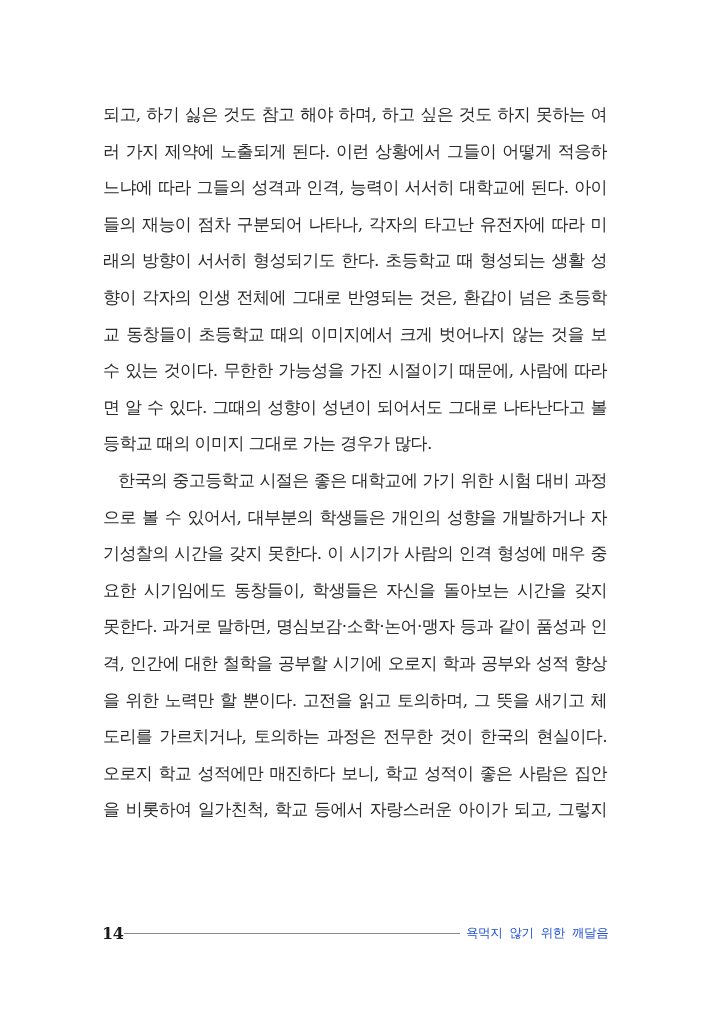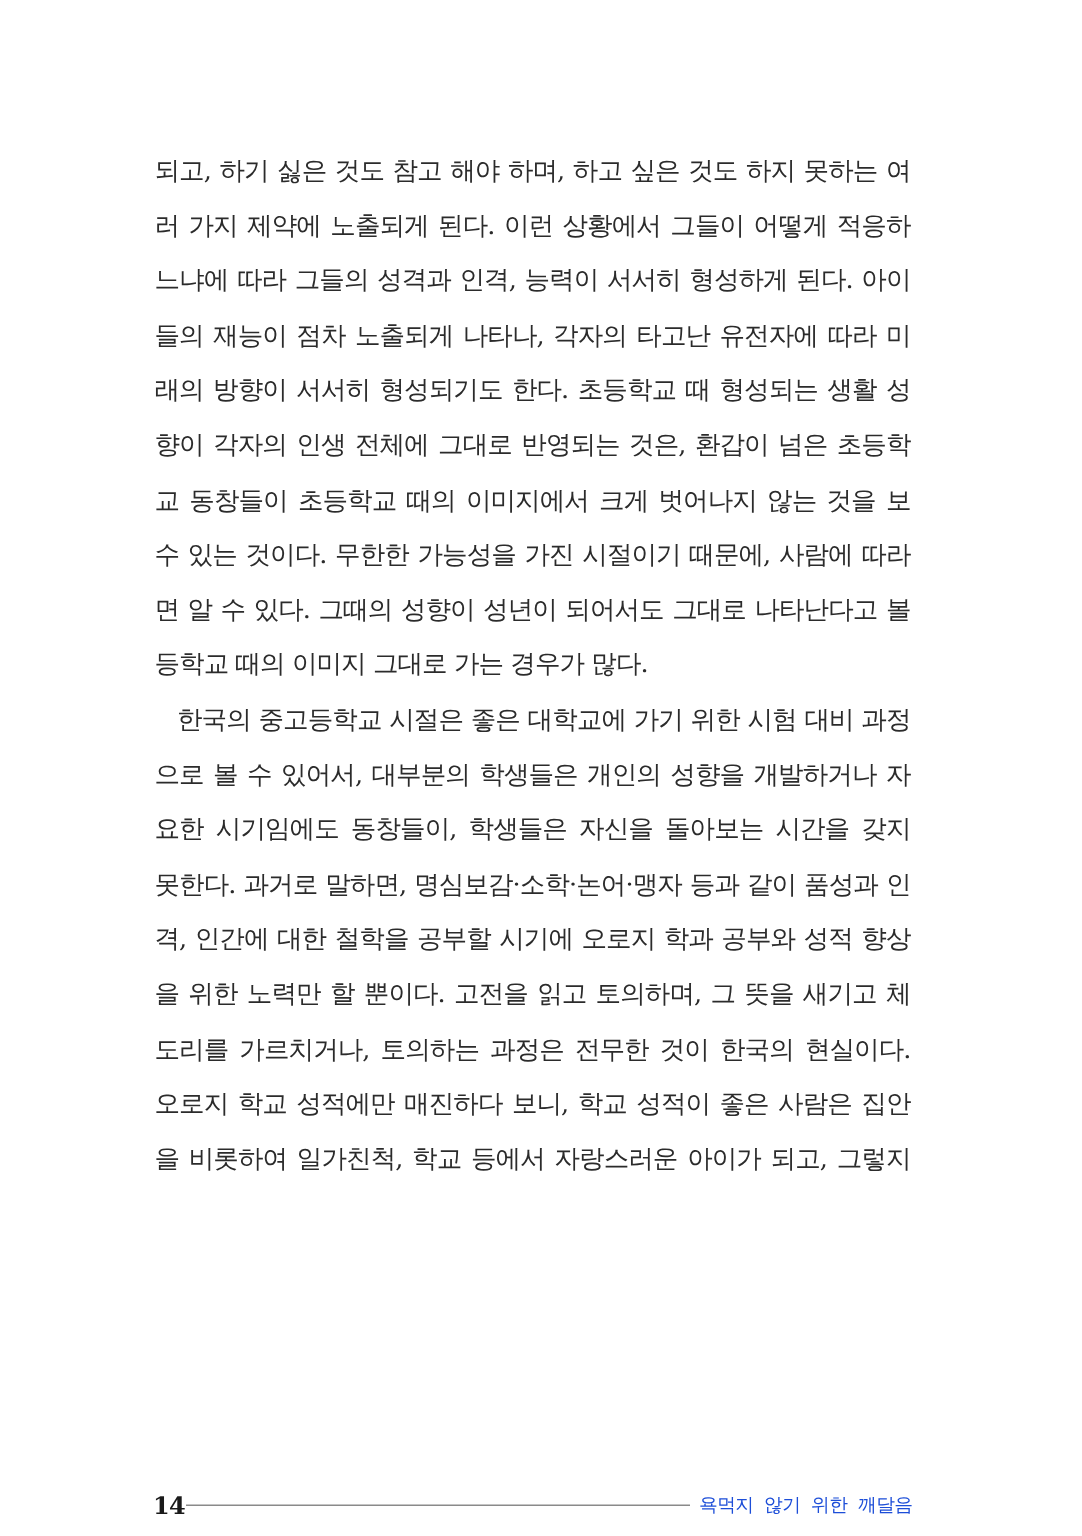--- a/index.html
+++ b/index.html
@@ -41,21 +41,21 @@
     }
     .line.last {
       text-align-last: left;
     }
     .line.indent {
       padding-left: 15px;
     }
     .footer {
       position: absolute;
       left: 102px;
-      top: 992px;
+      top: 922px;
       width: 505px;
       height: 24px;
     }
     .page-number {
       position: absolute;
       left: 0;
       top: 0;
       font-family: "DejaVu Serif", "Liberation Serif", serif;
       font-size: 16px;
       line-height: 24px;
@@ -85,32 +85,33 @@
   </style>
 </head>
 <body>
 
 <div class="page">
 
   <div class="text-block">
     <div class="paragraph">
       <span class="line">되고, 하기 싫은 것도 참고 해야 하며, 하고 싶은 것도 하지 못하는 여</span>
       <span class="line">러 가지 제약에 노출되게 된다. 이런 상황에서 그들이 어떻게 적응하</span>
-      <span class="line">느냐에 따라 그들의 성격과 인격, 능력이 서서히 형성하게 된다. 아이</span>
-      <span class="line">들의 재능이 점차 노출되게 나타나, 각자의 타고난 유전자에 따라 미</span>
+      <span class="line">느냐에 따라 그들의 성격과 인격, 능력이 서서히 대학교에 된다. 아이</span>
+      <span class="line">들의 재능이 점차 구분되어 나타나, 각자의 타고난 유전자에 따라 미</span>
       <span class="line">래의 방향이 서서히 형성되기도 한다. 초등학교 때 형성되는 생활 성</span>
       <span class="line">향이 각자의 인생 전체에 그대로 반영되는 것은, 환갑이 넘은 초등학</span>
       <span class="line">교 동창들이 초등학교 때의 이미지에서 크게 벗어나지 않는 것을 보</span>
       <span class="line">수 있는 것이다. 무한한 가능성을 가진 시절이기 때문에, 사람에 따라</span>
       <span class="line">면 알 수 있다. 그때의 성향이 성년이 되어서도 그대로 나타난다고 볼</span>
       <span class="line last">등학교 때의 이미지 그대로 가는 경우가 많다.</span>
     </div>
     <div class="paragraph">
       <span class="line indent">한국의 중고등학교 시절은 좋은 대학교에 가기 위한 시험 대비 과정</span>
       <span class="line">으로 볼 수 있어서, 대부분의 학생들은 개인의 성향을 개발하거나 자</span>
+      <span class="line">기성찰의 시간을 갖지 못한다. 이 시기가 사람의 인격 형성에 매우 중</span>
       <span class="line">요한 시기임에도 동창들이, 학생들은 자신을 돌아보는 시간을 갖지</span>
       <span class="line">못한다. 과거로 말하면, 명심보감·소학·논어·맹자 등과 같이 품성과 인</span>
       <span class="line">격, 인간에 대한 철학을 공부할 시기에 오로지 학과 공부와 성적 향상</span>
       <span class="line">을 위한 노력만 할 뿐이다. 고전을 읽고 토의하며, 그 뜻을 새기고 체</span>
       <span class="line">도리를 가르치거나, 토의하는 과정은 전무한 것이 한국의 현실이다.</span>
       <span class="line">오로지 학교 성적에만 매진하다 보니, 학교 성적이 좋은 사람은 집안</span>
       <span class="line">을 비롯하여 일가친척, 학교 등에서 자랑스러운 아이가 되고, 그렇지</span>
     </div>
   </div>
 

